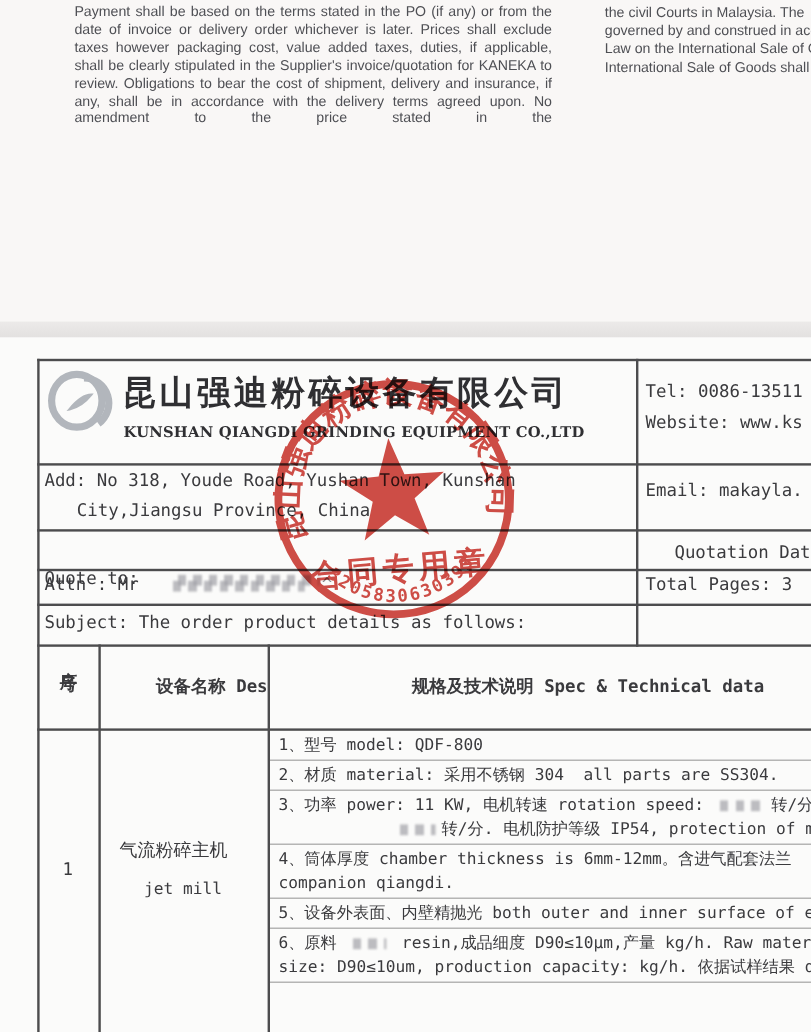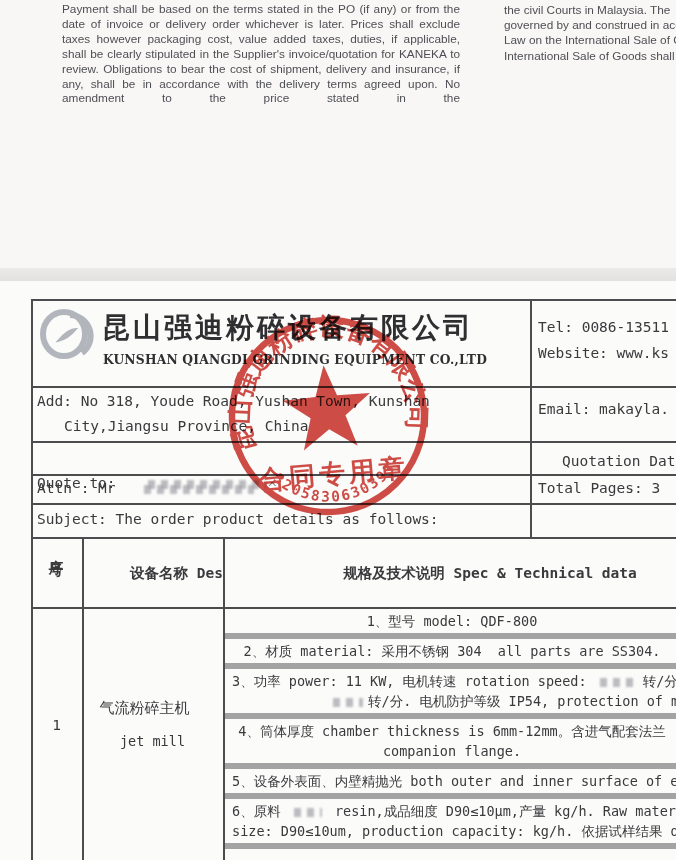--- a/index.html
+++ b/index.html
@@ -31,21 +31,21 @@
   .hdr-bold{font-weight:700;}
   .center{text-align:center;}
   .vertical{writing-mode:vertical-rl;text-orientation:upright;letter-spacing:4px;}
   
   .smudge{display:inline-block;height:9px;margin:0 5px;vertical-align:middle;opacity:.7;
           background:repeating-linear-gradient(90deg,#a2a2a8 0 7px,rgba(0,0,0,0) 7px 13px);
           filter:blur(1.1px);}
   .faint{color:#8b8b90;}
   
   #spec-rows{position:absolute;left:225px;top:609px;width:451px;}
-  .spec-row{border-bottom:6px solid #a3a3a3;padding:2px 4px 2px 7px;text-align:center;}
+  .spec-row{border-bottom:1px solid #a3a3a3;padding:2px 4px 2px 7px;}
   .spec-line{white-space:pre;line-height:20px;font-size:13.5px;color:#3a3a3d;}
   .spec-line.indent{padding-left:96px;}
   
   .stamp{position:absolute;left:218px;top:306px;mix-blend-mode:multiply;opacity:.9;}
   
   .logo{position:absolute;left:40px;top:307px;opacity:.75;filter:blur(.4px);}
 </style>
 </head>
 <body>
 
@@ -121,21 +121,21 @@
       </div>
       <div class="spec-row">
         <div class="spec-line"><span>2、材质 material: 采用不锈钢 304  all parts are SS304.</span></div>
       </div>
       <div class="spec-row">
         <div class="spec-line"><span>3、功率 power: 11 KW, 电机转速 rotation speed: </span><span class="smudge" style="width: 38px;"></span><span>转/分,</span></div>
         <div class="spec-line indent"><span class="smudge" style="width: 30px;"></span><span>转/分. 电机防护等级 IP54, protection of mot</span></div>
       </div>
       <div class="spec-row">
         <div class="spec-line"><span>4、筒体厚度 chamber thickness is 6mm-12mm。含进气配套法兰</span></div>
-        <div class="spec-line"><span>companion flange.</span></div>
+        <div class="spec-line"><span>companion qiangdi.</span></div>
       </div>
       <div class="spec-row">
         <div class="spec-line"><span>5、设备外表面、内壁精抛光 both outer and inner surface of eq</span></div>
       </div>
       <div class="spec-row">
         <div class="spec-line"><span>6、原料 </span><span class="smudge" style="width: 28px;"></span><span> resin,成品细度 D90≤10μm,产量 kg/h. Raw materia</span></div>
         <div class="spec-line"><span>size: D90≤10um, production capacity: kg/h. 依据试样结果 de</span></div>
       </div>
     </div>
 

